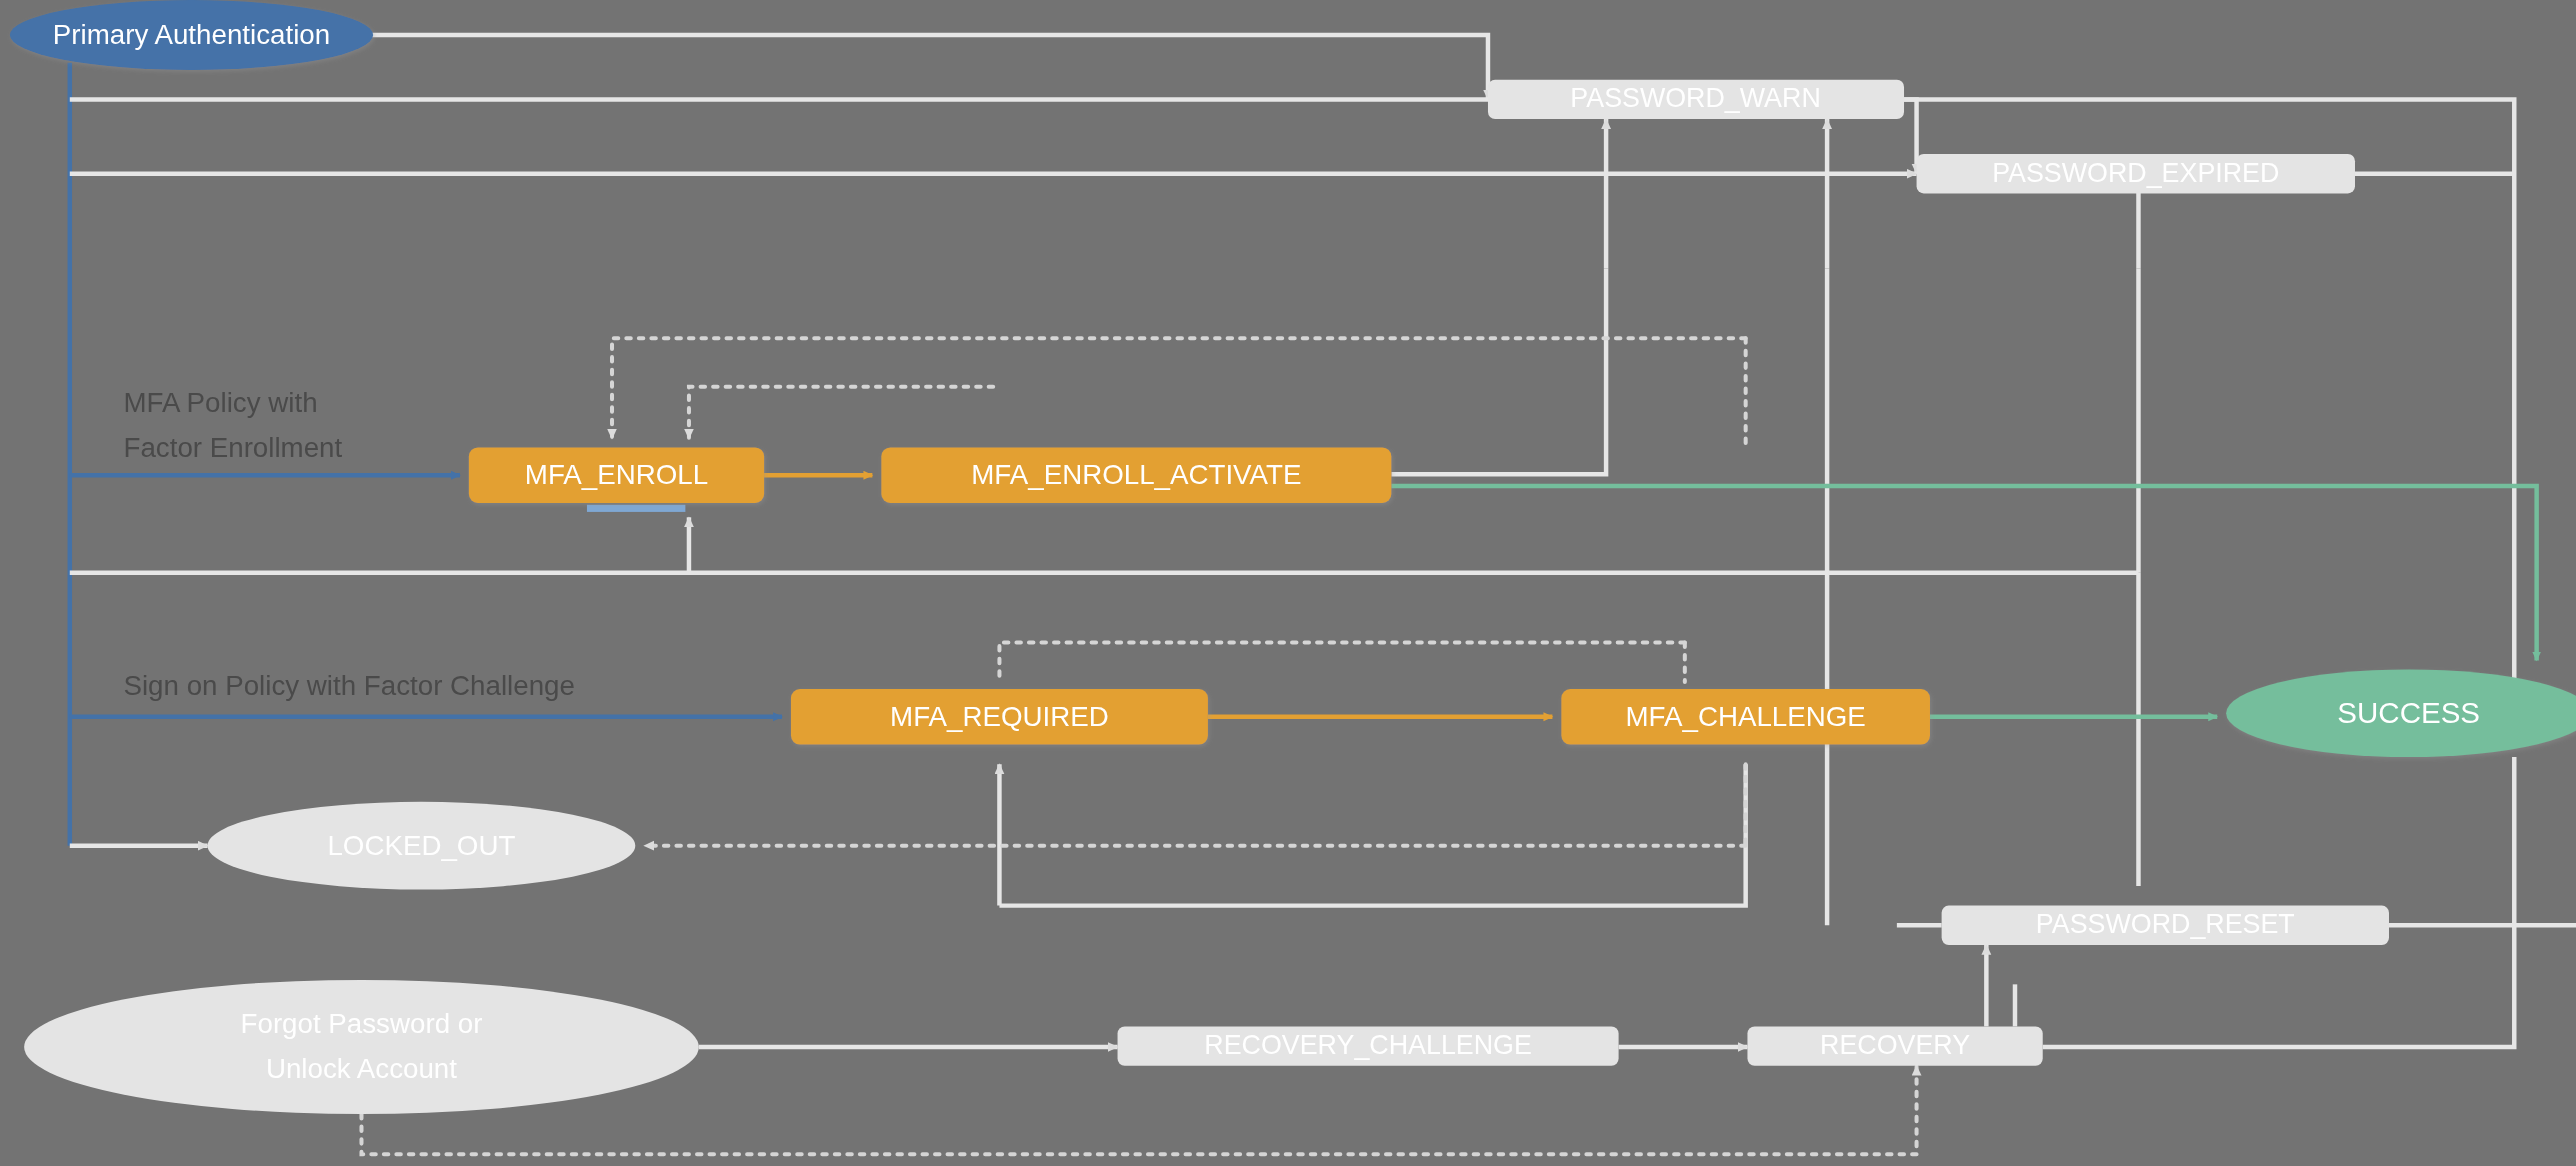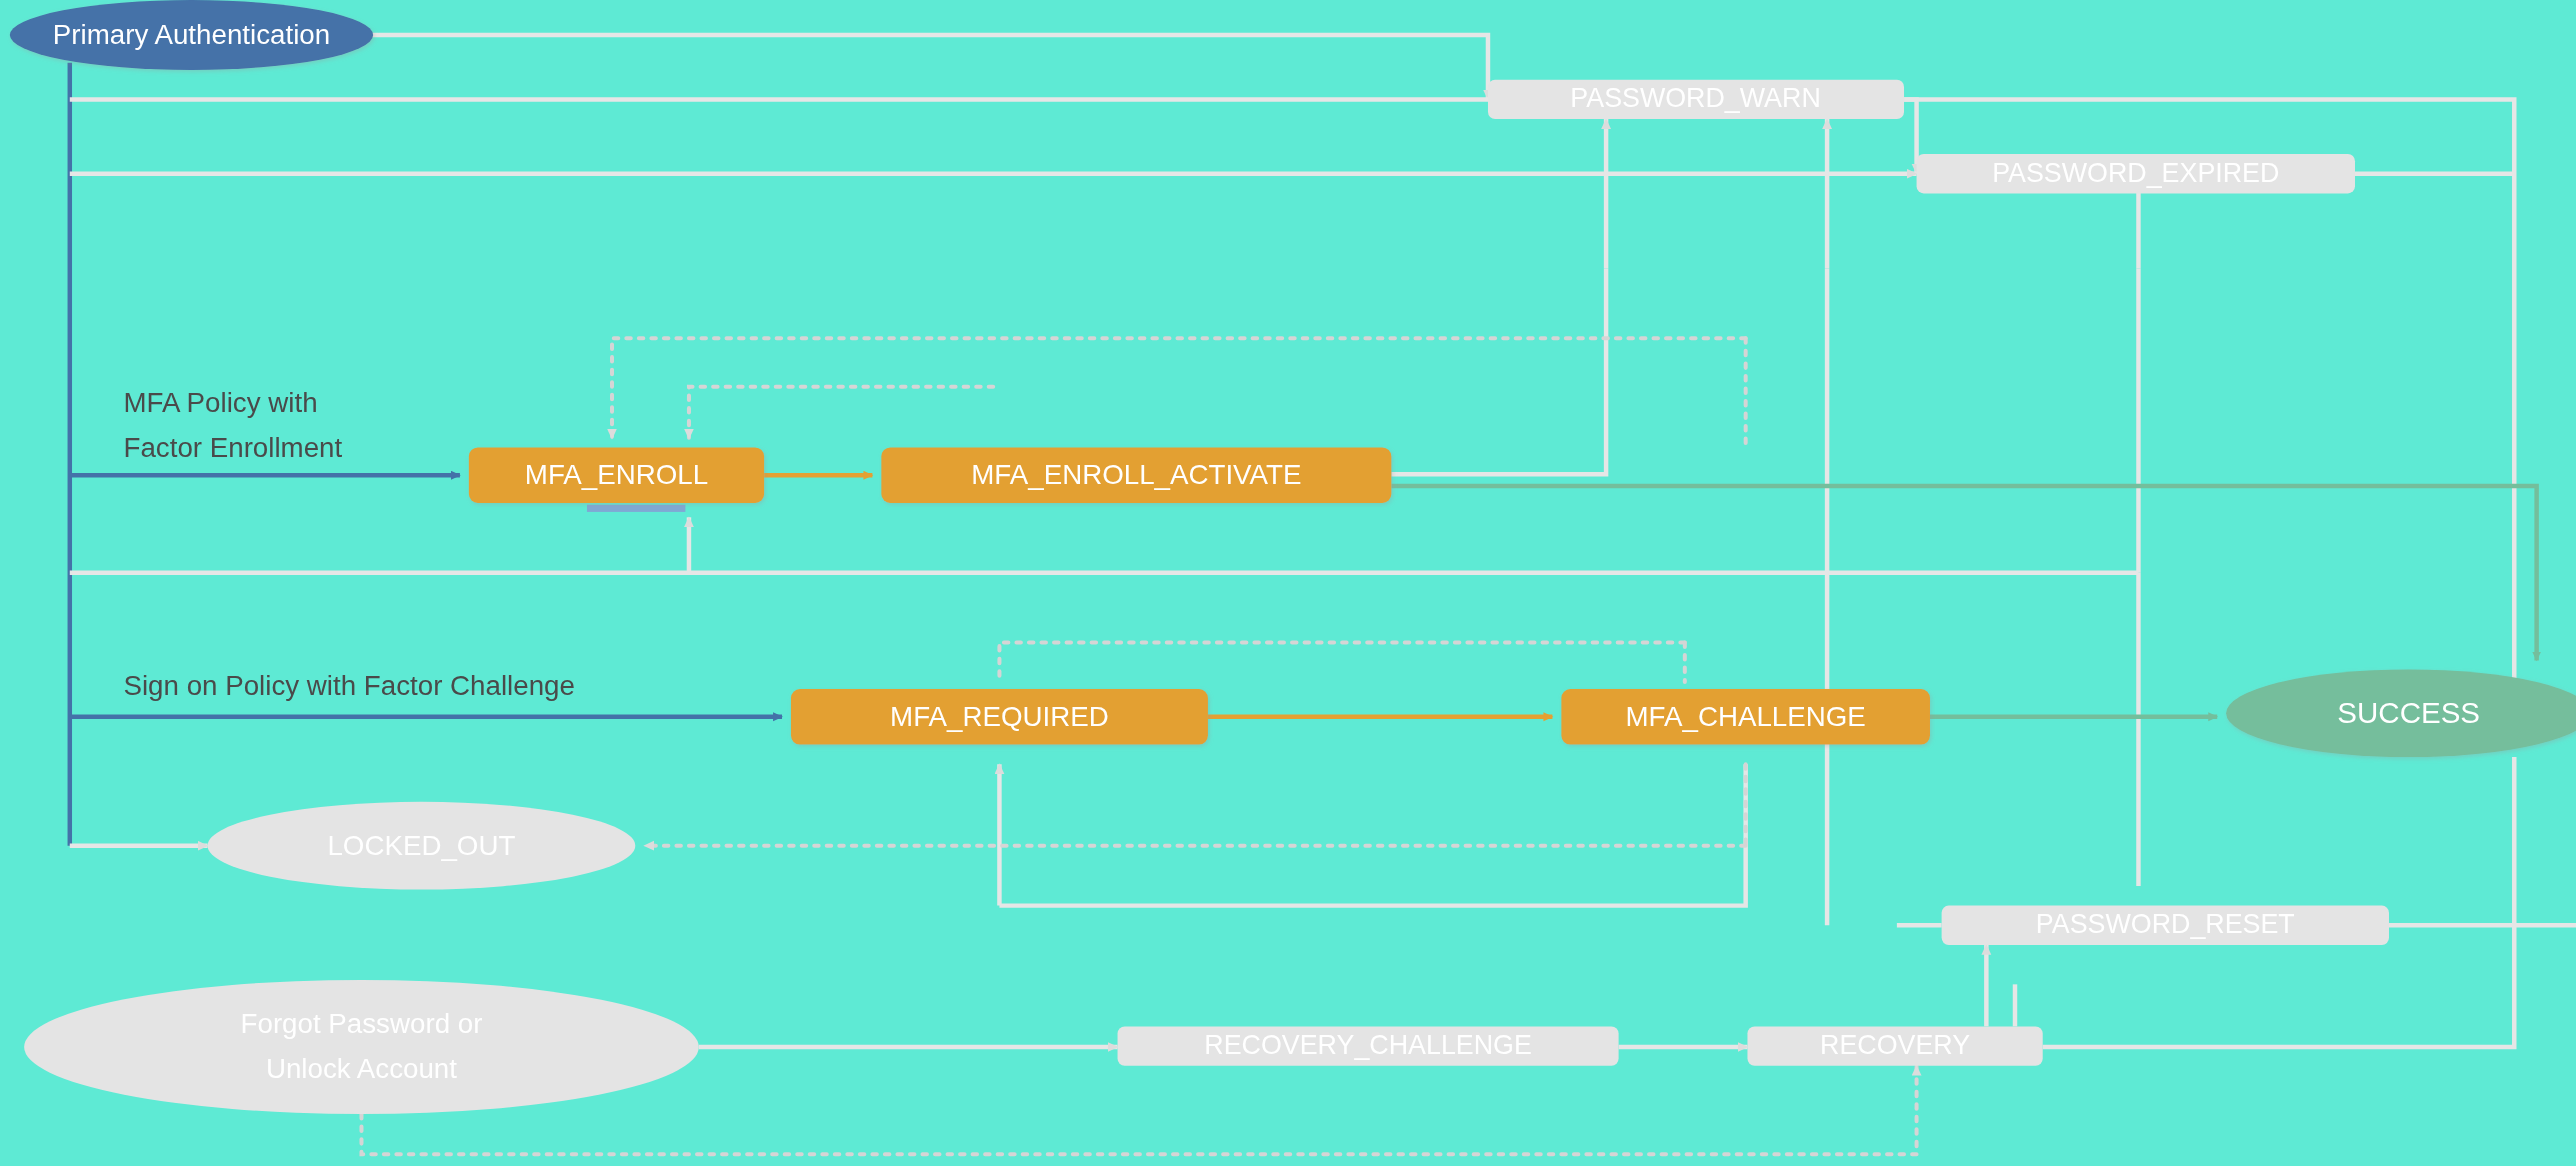--- a/index.html
+++ b/index.html
@@ -1,18 +1,18 @@
 <!DOCTYPE html>
 <html style="font-size:14.3px"><head>
 <meta charset="utf-8">
 <style>
   html,body{margin:0;padding:0;background:#ffffff;}
   body{width:2576px;height:1167px;overflow:hidden;
        font-family:"Liberation Sans","DejaVu Sans",sans-serif;}
-  #stage{position:relative;width:2576px;height:1167px;background:#5eead4;}
+  #stage{position:relative;width:2576px;height:1167px;background:#737373;}
   svg{display:block;}
   .nodeLabel{font-family:"Liberation Sans","DejaVu Sans",sans-serif;
              fill:#ffffff;text-anchor:middle;dominant-baseline:middle;}
   .sideLabel{font-family:"Liberation Sans","DejaVu Sans",sans-serif;
              fill:#4a4a4a;dominant-baseline:middle;}
 </style>
 </head>
 <body>
 
 <div id="stage">

